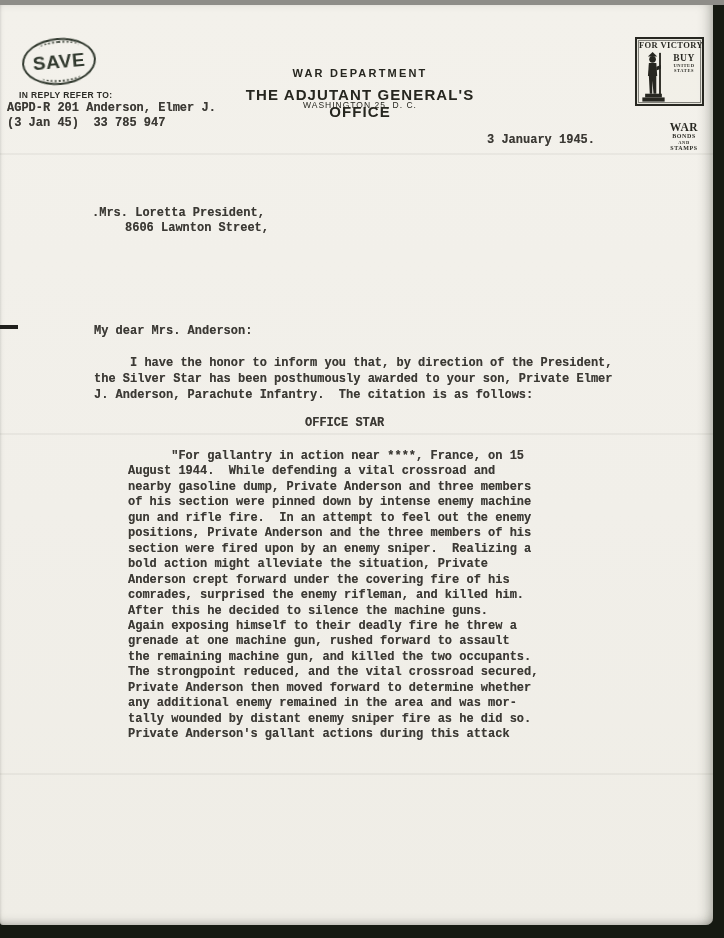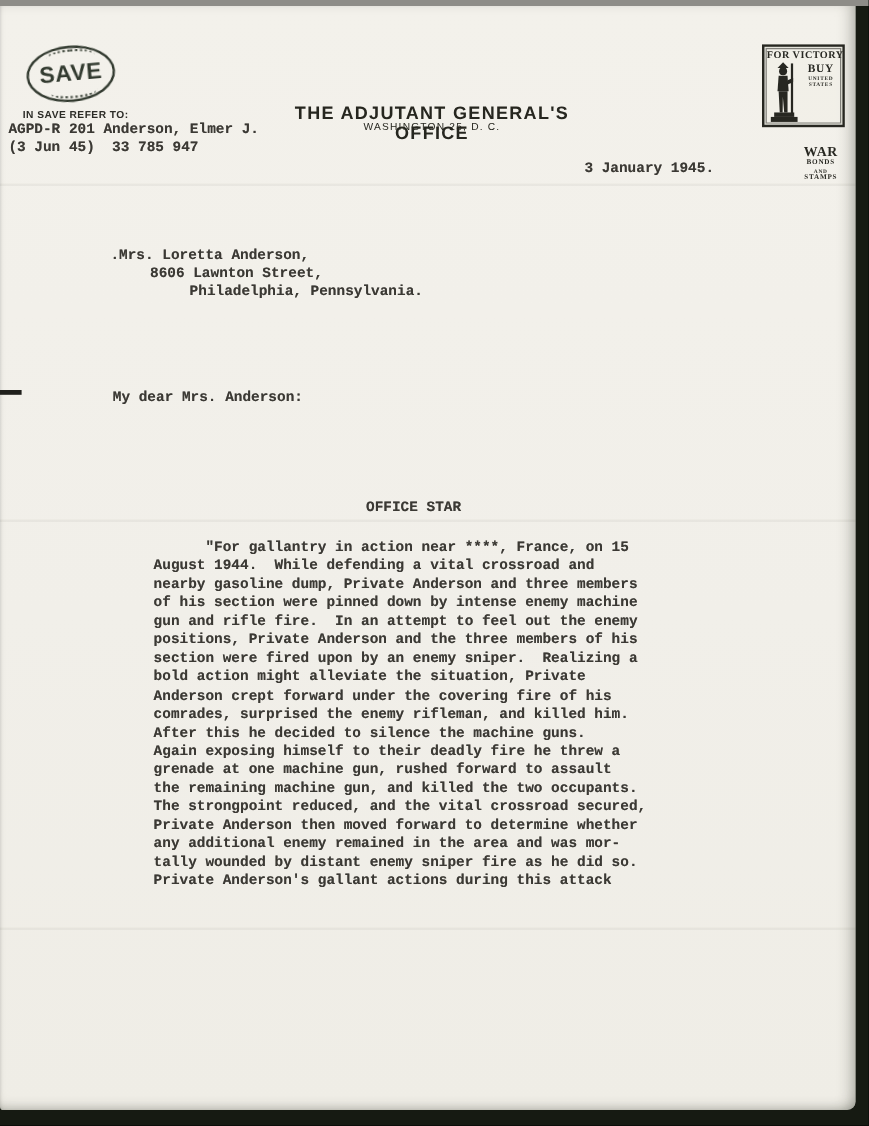--- a/index.html
+++ b/index.html
@@ -84,24 +84,25 @@
     <div class="crease" style="top:148px"></div>
     <div class="crease" style="top:428px"></div>
     <div class="crease" style="top:768px"></div>
 
     <div class="save-stamp">
       <div class="save-arc top"></div>
       <span class="save-word">SAVE</span>
       <div class="save-arc bottom"></div>
     </div>
 
-    <div class="print reply">IN SAVE REFER TO:</div>
+    <div class="print reply">IN REPLY REFER TO:</div>
     <div class="typed" style="left:7px;top:96px">AGPD-R 201 Anderson, Elmer J.</div>
-    <div class="typed" style="left:7px;top:111px">(3 Jun 45)  33 785 947</div>
+    <div class="typed" style="left:7px;top:111px">(3 Jan 45)  33 785 947</div>
 
+    <div class="print lh-center dept">WAR DEPARTMENT</div>
     <div class="print lh-center office">THE ADJUTANT GENERAL'S OFFICE</div>
     <div class="print lh-center city">WASHINGTON 25, D. C.</div>
 
     <div class="victory-stamp">
       <div class="victory-header">FOR VICTORY</div>
       <div class="victory-row">
         <svg class="victory-figure" viewBox="0 0 30 56">
           <g fill="#1d1d17">
             <rect x="21" y="2" width="2" height="45"></rect>
             <path d="M9 6 L19 6 L14 1 Z"></path>
@@ -120,28 +121,30 @@
           <span class="vt-war">WAR</span>
           <span class="vt-small">BONDS</span>
           <span class="vt-tiny">AND</span>
           <span class="vt-small">STAMPS</span>
         </div>
       </div>
     </div>
 
     <div class="typed" style="left:487px;top:128px">3 January 1945.</div>
 
-    <div class="typed" style="left:92px;top:201px">.Mrs. Loretta Anderson,</div>
+    <div class="typed" style="left:92px;top:201px">.Mrs. Loretta President,</div>
     <div class="typed" style="left:125px;top:216px">8606 Lawnton Street,</div>
-    <div class="typed" style="left:158px;top:231px">Philadelphia, Pennsylvania.</div>
 
     <div class="margin-dash"></div>
 
     <div class="typed" style="left:94px;top:319px">My dear Mrs. Anderson:</div>
 
+    <div class="typed" style="left:94px;top:351px;line-height:15.8px">     I have the honor to inform you that, by direction of the President,
+the Silver Star has been posthumously awarded to your son, Private Elmer
+J. Anderson, Parachute Infantry.  The citation is as follows:</div>
 
     <div class="typed" style="left:305px;top:411px">OFFICE STAR</div>
 
     <div class="typed" style="left:128px;top:444px;line-height:15.45px">      "For gallantry in action near ****, France, on 15
 August 1944.  While defending a vital crossroad and
 nearby gasoline dump, Private Anderson and three members
 of his section were pinned down by intense enemy machine
 gun and rifle fire.  In an attempt to feel out the enemy
 positions, Private Anderson and the three members of his
 section were fired upon by an enemy sniper.  Realizing a

